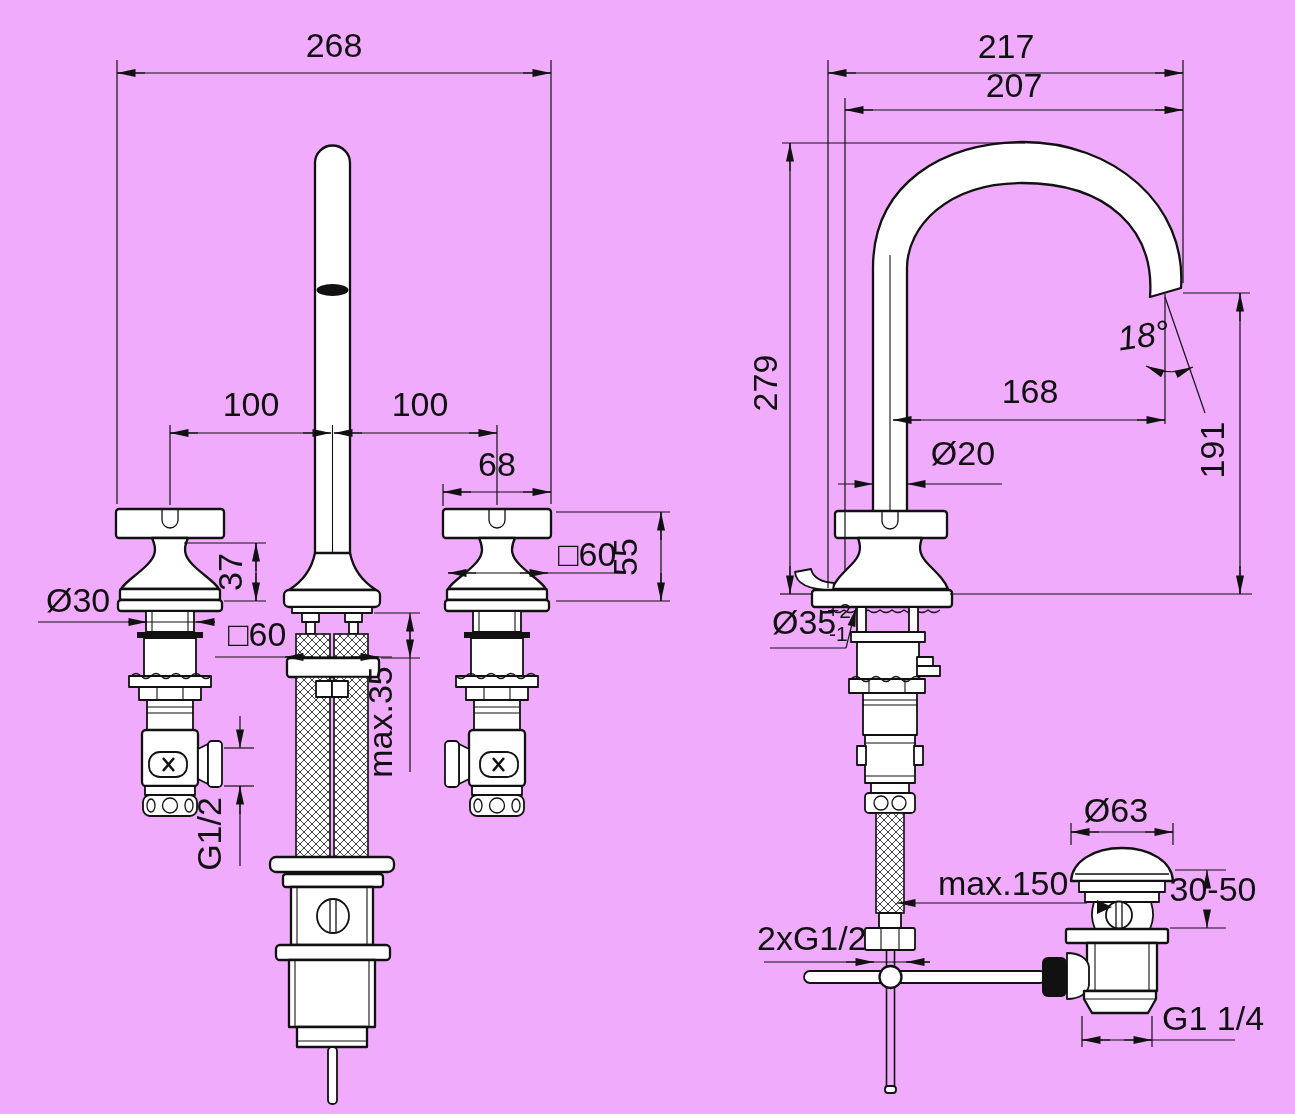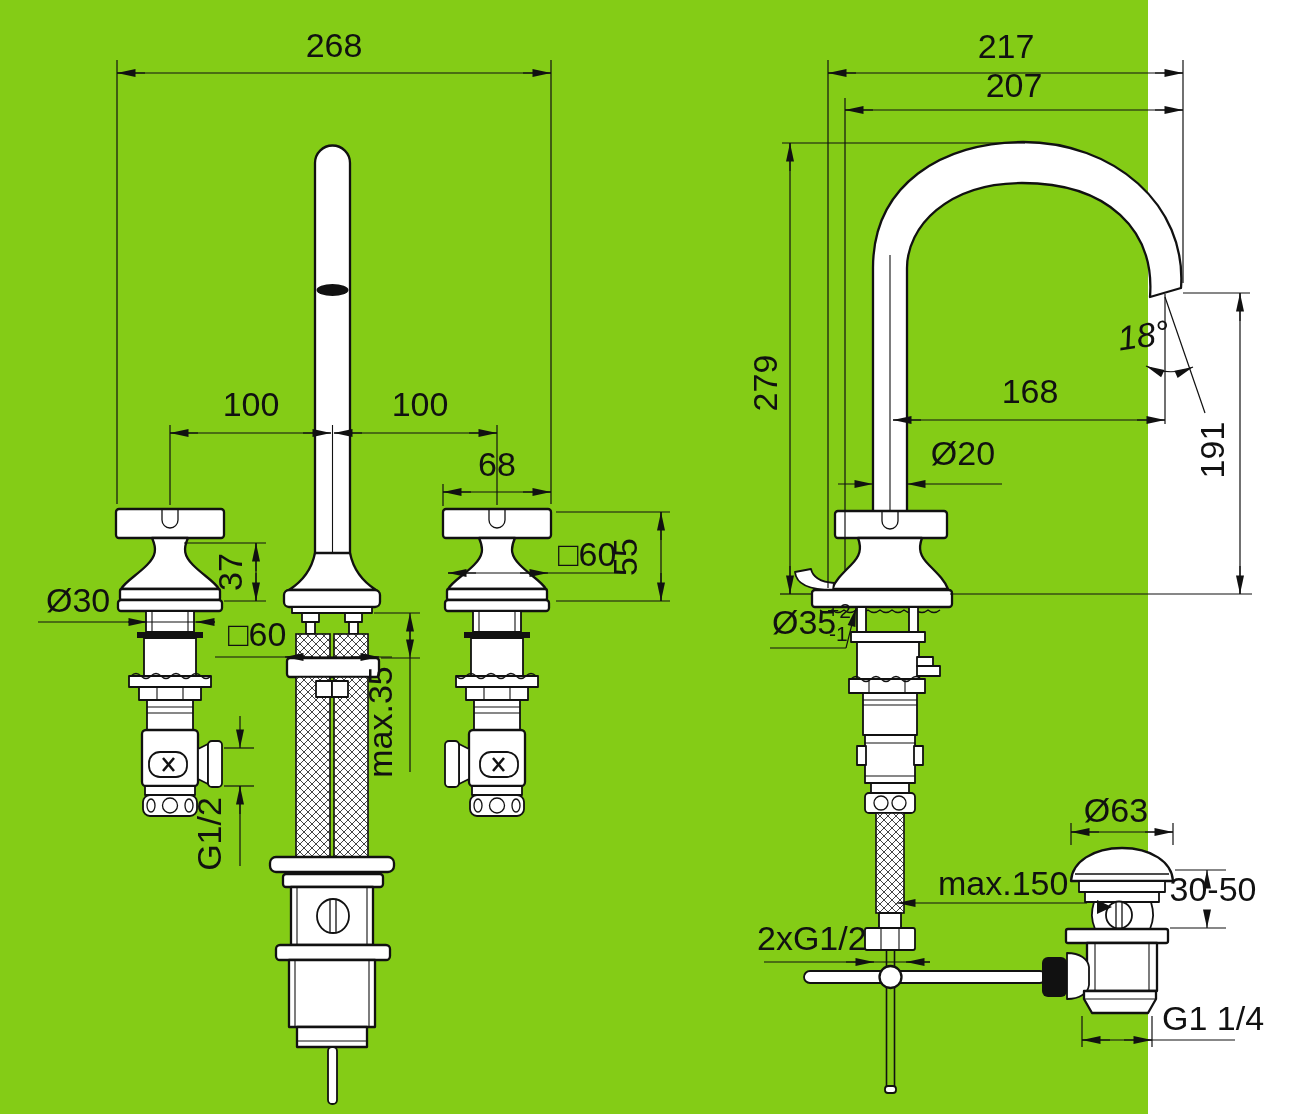--- a/index.html
+++ b/index.html
@@ -1,16 +1,16 @@
 <!DOCTYPE html>
 <html><head>
 <meta charset="utf-8">
 <style>
   html,body{margin:0;padding:0;background:#fff;}
-  .stage{width:1148px;height:1114px;background:#84cc16;position:relative;}
+  .stage{width:1295px;height:1114px;background:#f0abfc;position:relative;}
   svg{display:block;}
   text{font-family:"Liberation Sans","DejaVu Sans",sans-serif;font-size:34px;fill:#111;}
   .sm{font-size:21px;}
   .it{font-style:italic;}
   .o2{fill:#fff;stroke:#111;stroke-width:2.3;stroke-linejoin:round;}
   .o2t{fill:#fff;stroke:#111;stroke-width:1.8;stroke-linejoin:round;}
   .ln{stroke:#111;stroke-width:1.3;fill:none;}
   .thin{stroke:#111;stroke-width:1.1;fill:none;}
   .dim{stroke:#111;stroke-width:1.2;fill:none;}
   .blk{fill:#111;stroke:none;}

